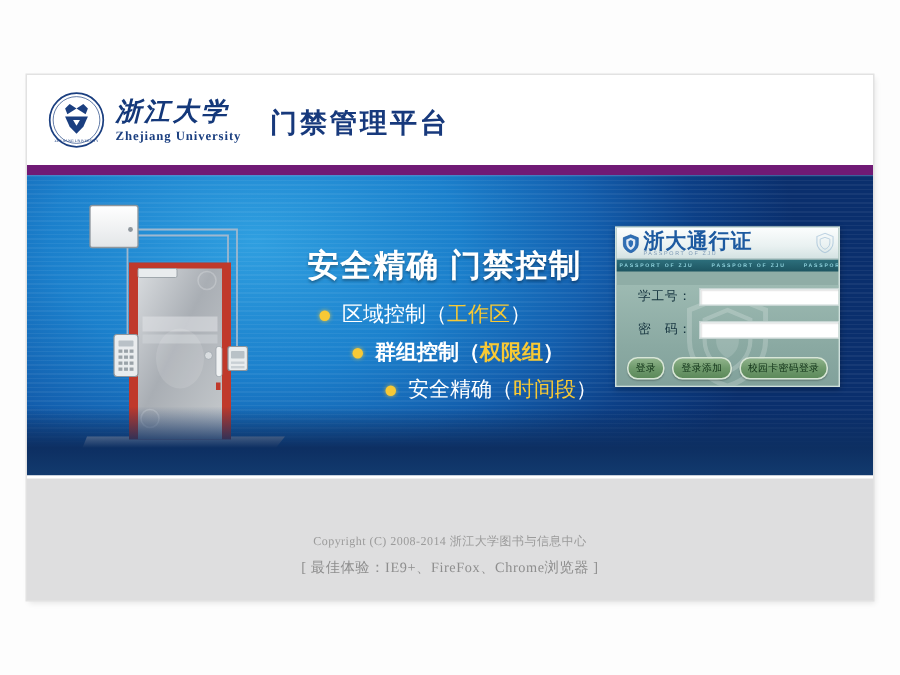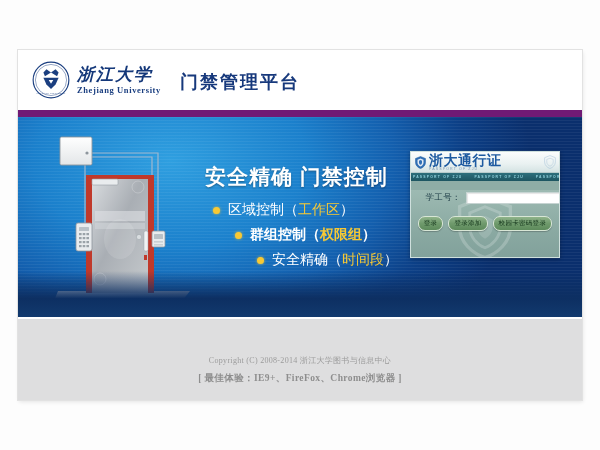--- a/index.html
+++ b/index.html
@@ -308,21 +308,21 @@
     font-family: "Liberation Serif", "DejaVu Serif", serif;
   }
   .foot-copy {
     top: 36px;
     font-size: 8px;
     letter-spacing: 0.3px;
   }
   .foot-browsers {
     top: 53px;
     font-size: 9.5px;
-    font-weight: bold;
+    font-weight: normal;
     color: #8e8e8e;
     letter-spacing: 0.4px;
   }
 </style>
 </head>
 <body>
 
 <div id="page">
   <div class="site-card">
 
@@ -467,20 +467,24 @@
             <path d="M11 1 L21 5 V13 C21 19 16 23.5 11 25 C6 23.5 1 19 1 13 V5 Z" fill="none" stroke="#ffffff" stroke-width="1.3"></path>
             <path d="M11 5 L17 7.5 V13 C17 17 14 20 11 21.2 C8 20 5 17 5 13 V7.5 Z" fill="none" stroke="#ffffff" stroke-width="1.1"></path>
             <path d="M11 8.6 L14 10 V13 C14 15.2 12.6 16.8 11 17.6 C9.4 16.8 8 15.2 8 13 V10 Z" fill="#ffffff" opacity="0.7"></path>
           </svg>
 
           <div class="field-row r1">
             <span class="field-label">学工号：</span>
             <input class="field-input" type="text" placeholder="" style="">
           </div>
 
+          <div class="field-row r2">
+            <span class="field-label">密　码：</span>
+            <input class="field-input" type="password" placeholder="" style="">
+          </div>
 
           <div class="btn-row">
             <button class="lp-btn">登录</button>
             <button class="lp-btn">登录添加</button>
             <button class="lp-btn">校园卡密码登录</button>
           </div>
         </div>
       </div>
 
       <div class="banner-bottomfade"></div>

